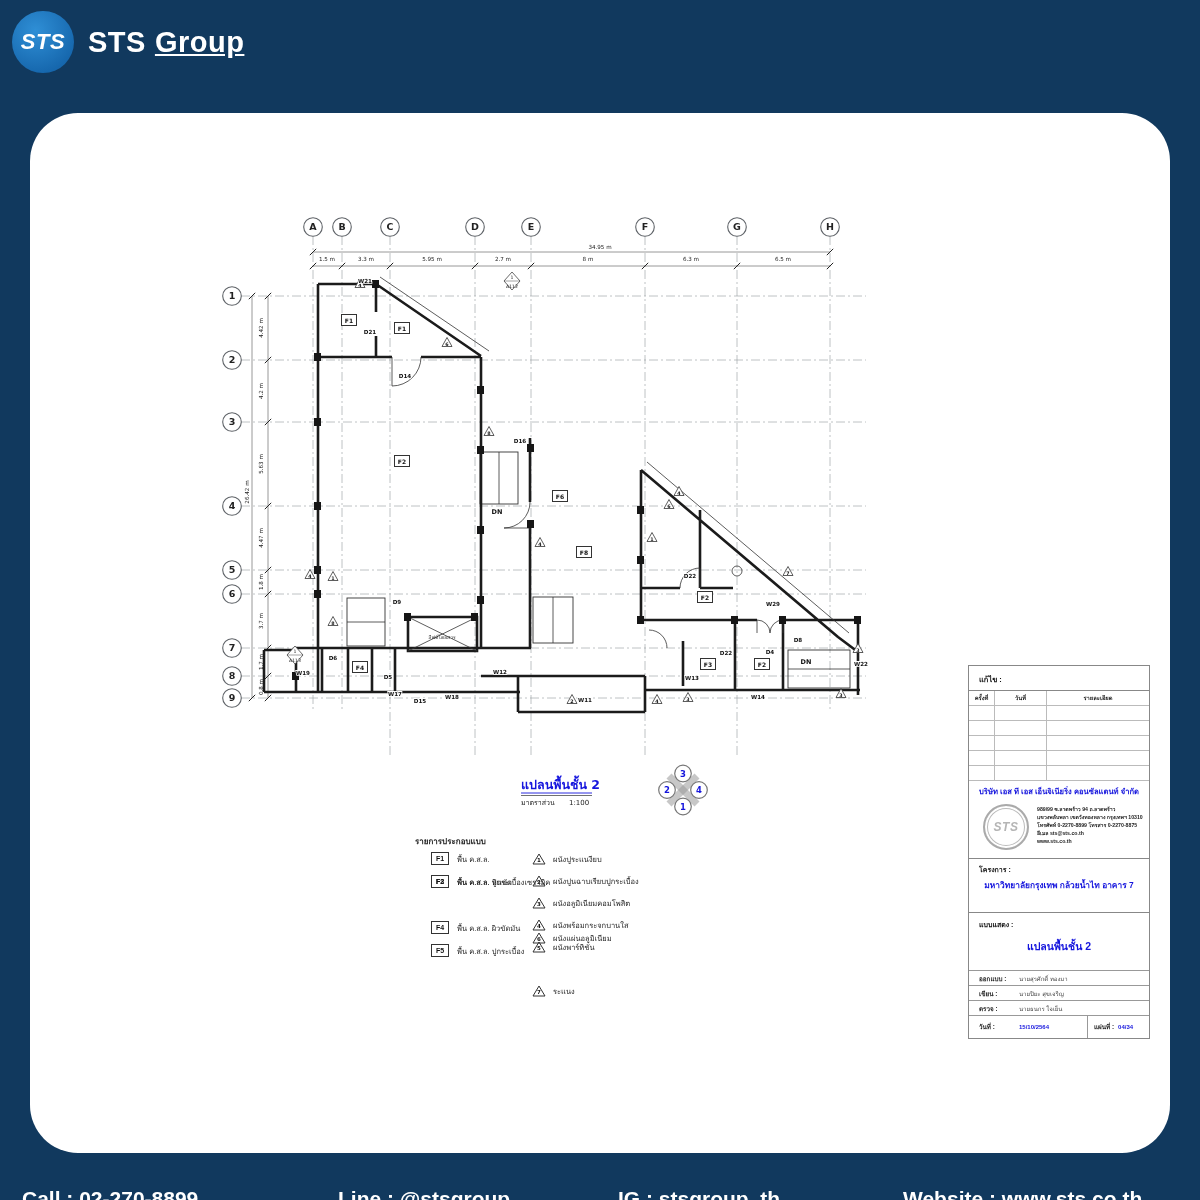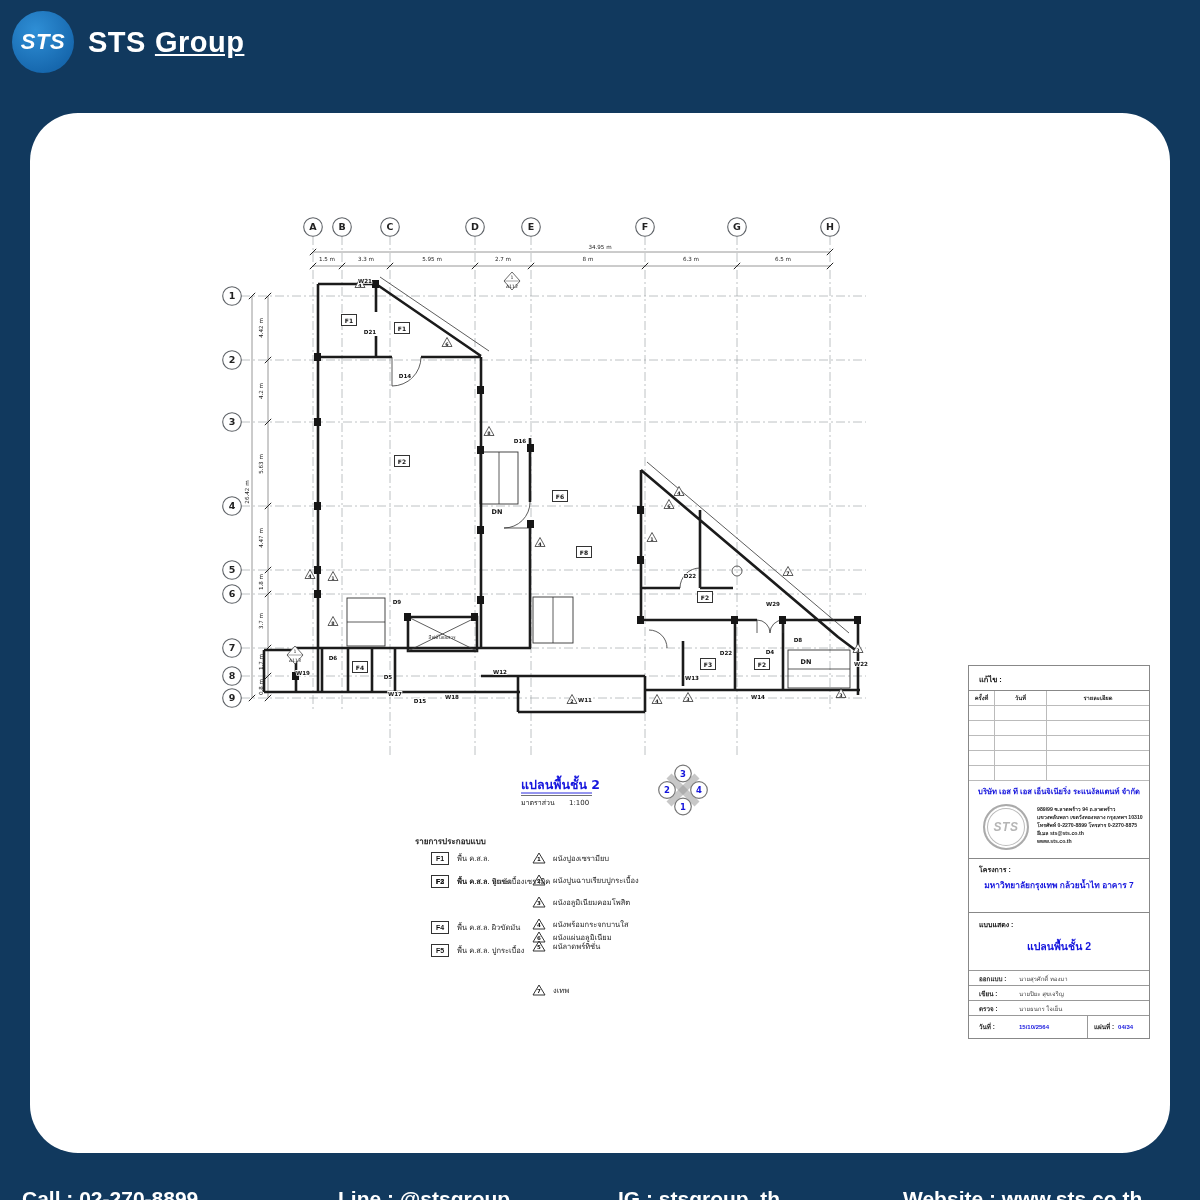--- a/index.html
+++ b/index.html
@@ -43,21 +43,21 @@
       paint-order:stroke;stroke:#fff;stroke-width:1.6}
   .tgb{font:700 6.5px "DejaVu Sans",sans-serif;text-anchor:middle;fill:#111}
   .rm{font:400 5px "DejaVu Sans",sans-serif;text-anchor:middle;fill:#222}
   .nx{stroke:#9a9a9a;stroke-width:7;opacity:.55}
   .nc{fill:#fff;stroke:#777;stroke-width:1.2}
   .nt{font:700 8.5px "DejaVu Sans",sans-serif;text-anchor:middle;fill:#1515dd}
   .ptitle{font:700 12.5px "DejaVu Sans",sans-serif;fill:#1515dd}
   .pscale{font:400 7px "DejaVu Sans",sans-serif;fill:#222}
   
   .lg-title{position:absolute;left:385px;top:722px;font-size:8px;font-weight:700;color:#222;}
-  .lg-row{position:absolute;display:flex;height:13px;padding-left:16px;}
+  .lg-row{position:absolute;display:flex;align-items:center;height:13px;padding-left:16px;}
   .fbox{display:inline-flex;align-items:center;justify-content:center;width:16px;height:11px;
     border:1.2px solid #333;font-size:7px;font-weight:700;color:#111;margin-right:8px;flex:none;}
   .ltxt{font-size:7.5px;color:#222;white-space:nowrap;}
   .lt-svg{margin-right:7px;flex:none;}
   .lt-svg path{fill:none;stroke:#333;stroke-width:1;}
   .lt-svg text{font:700 5.5px "DejaVu Sans",sans-serif;text-anchor:middle;fill:#111;}
   
   .tb{position:absolute;left:938px;top:552px;width:180px;height:372px;border:1px solid #888;
     background:#fff;font-family:"Liberation Sans",sans-serif;}
   .tb .hr{position:absolute;left:0;width:100%;border-top:1px solid #888;}
@@ -375,21 +375,21 @@
   <div class="lg-row" style="left:385px;top:831px">
     <span class="fbox">F5</span>
     <span class="ltxt">พื้น ค.ส.ล. ปูกระเบื้อง</span>
     </div>
 
   <div class="lg-row" style="left:486px;top:739px">
     <svg class="lt-svg" width="14" height="12" viewBox="0 0 14 12">
       <path d="M7,1 L13,11 L1,11 Z"></path>
         <text x="7" y="9.4">1</text>
       </svg>
-    <span class="ltxt">ผนังปูองเซรามียบ</span>
+    <span class="ltxt">ผนังปูระแนงียบ</span>
     </div>
   <div class="lg-row" style="left:486px;top:761px">
     <svg class="lt-svg" width="14" height="12" viewBox="0 0 14 12">
       <path d="M7,1 L13,11 L1,11 Z"></path>
         <text x="7" y="9.4">2</text>
       </svg>
     <span class="ltxt">ผนังปูนฉาบเรียบปูกระเบื้อง</span>
     </div>
   <div class="lg-row" style="left:486px;top:783px">
     <svg class="lt-svg" width="14" height="12" viewBox="0 0 14 12">
@@ -403,35 +403,35 @@
       <path d="M7,1 L13,11 L1,11 Z"></path>
         <text x="7" y="9.4">4</text>
       </svg>
     <span class="ltxt">ผนังพร้อมกระจกบานใส</span>
     </div>
   <div class="lg-row" style="left:486px;top:827px">
     <svg class="lt-svg" width="14" height="12" viewBox="0 0 14 12">
       <path d="M7,1 L13,11 L1,11 Z"></path>
         <text x="7" y="9.4">5</text>
       </svg>
-    <span class="ltxt">ผนัลาดพร์ทิชั่น</span>
+    <span class="ltxt">ผนังพาร์ทิชั่น</span>
     </div>
   <div class="lg-row" style="left:486px;top:818px">
     <svg class="lt-svg" width="14" height="12" viewBox="0 0 14 12">
       <path d="M7,1 L13,11 L1,11 Z"></path>
         <text x="7" y="9.4">6</text>
       </svg>
     <span class="ltxt">ผนังแผ่นอลูมิเนียม</span>
     </div>
   <div class="lg-row" style="left:486px;top:871px">
     <svg class="lt-svg" width="14" height="12" viewBox="0 0 14 12">
       <path d="M7,1 L13,11 L1,11 Z"></path>
         <text x="7" y="9.4">7</text>
       </svg>
-    <span class="ltxt">งเทพ</span>
+    <span class="ltxt">ระแนง</span>
     </div>
 
   <div class="tb">
     <div class="tb-rev">แก้ไข :</div>
     <div class="tb-table">
       <div class="th">ครั้งที่</div>
       <div class="th">วันที่</div>
       <div class="th">รายละเอียด</div>
       <div></div>
         <div></div>
@@ -442,21 +442,21 @@
       <div></div>
         <div></div>
         <div></div>
       <div></div>
         <div></div>
         <div></div>
       <div></div>
         <div></div>
         <div></div>
     </div>
-    <div class="tb-co">บริษัท เอส ที เอส เอ็นจิเนียริ่ง ระแนงัลแตนท์ จำกัด</div>
+    <div class="tb-co">บริษัท เอส ที เอส เอ็นจิเนียริ่ง คอนซัลแตนท์ จำกัด</div>
     <div class="tb-logo">
       <span>STS</span>
     </div>
     <div class="tb-addr">
       <div>989/99 ซ.ลาดพร้าว 94 ถ.ลาดพร้าว</div>
       <div>แขวงพลับพลา เขตวังทองหลาง กรุงเทพฯ 10310</div>
       <div>โทรศัพท์ 0-2270-8899 โทรสาร 0-2270-8875</div>
       <div>อีเมล sts@sts.co.th</div>
       <div>www.sts.co.th</div>
     </div>

